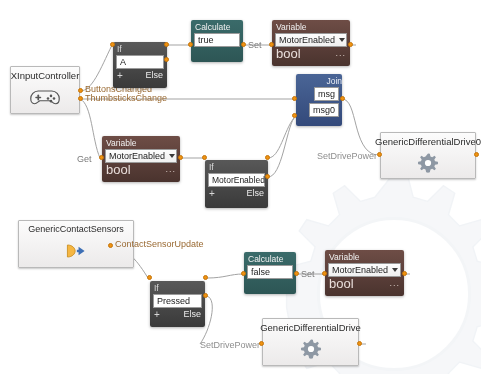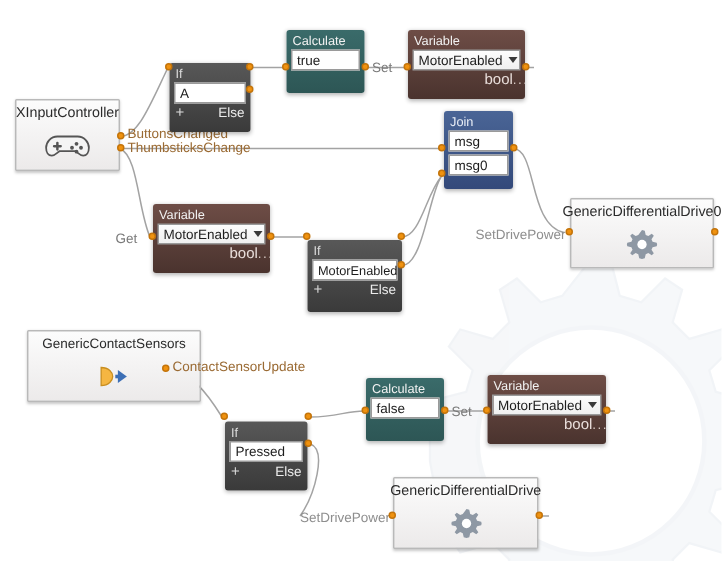--- a/index.html
+++ b/index.html
@@ -91,21 +91,21 @@
   .var-node{background:linear-gradient(#6e4d46,#4a332e);}
   .var-node .field{
     background:linear-gradient(#fdfdfd,#f0f0f0);
     justify-content:space-between;
   }
   .var-node .caret{
     width:0;height:0;border-left:3px solid transparent;
     border-right:3px solid transparent;border-top:4px solid #3a3a3a;
     margin-left:4px;
   }
-  .var-node .foot .type{color:#e9dedb;font-size:10px;margin-left:47px;}
+  .var-node .foot .type{color:#e9dedb;font-size:13px;}
   .var-node .foot .dots{color:#d8c9c4;font-size:9px;letter-spacing:1px;}
 
   
   .join-node{background:linear-gradient(#4a6596,#33497a);}
   .join-node .field{margin-bottom:2px;}
   .join-node .hdr{color:#eaeff7;}
 
   
   .pin{
     position:absolute;width:5px;height:5px;border-radius:50%;
@@ -221,21 +221,21 @@
       <span class="caret"></span>
     </div>
     <div class="foot">
       <span class="type">bool</span>
       <span class="dots">...</span>
     </div>
   </div>
   <div class="pin" style="left:269px;top:42px;"></div>
   <div class="pin" style="left:348px;top:42px;"></div>
 
-  <div class="node act join-node" style="left:296px;top:74px;width:46px;height:52px;">
+  <div class="node act join-node" style="left:296px;top:74px;width:46px;height:52px;align-items:flex-end;">
     <div class="hdr">Join</div>
     <div class="field">msg</div>
     <div class="field">msg0</div>
   </div>
   <div class="pin" style="left:292px;top:96px;"></div>
   <div class="pin" style="left:292px;top:113px;"></div>
   <div class="pin" style="left:340px;top:96px;"></div>
 
   <div class="wlabel" style="left:77px;top:154px;color:#7a7a7a;">Get</div>
   <div class="node act var-node" style="left:102px;top:136px;width:78px;height:46px;">

